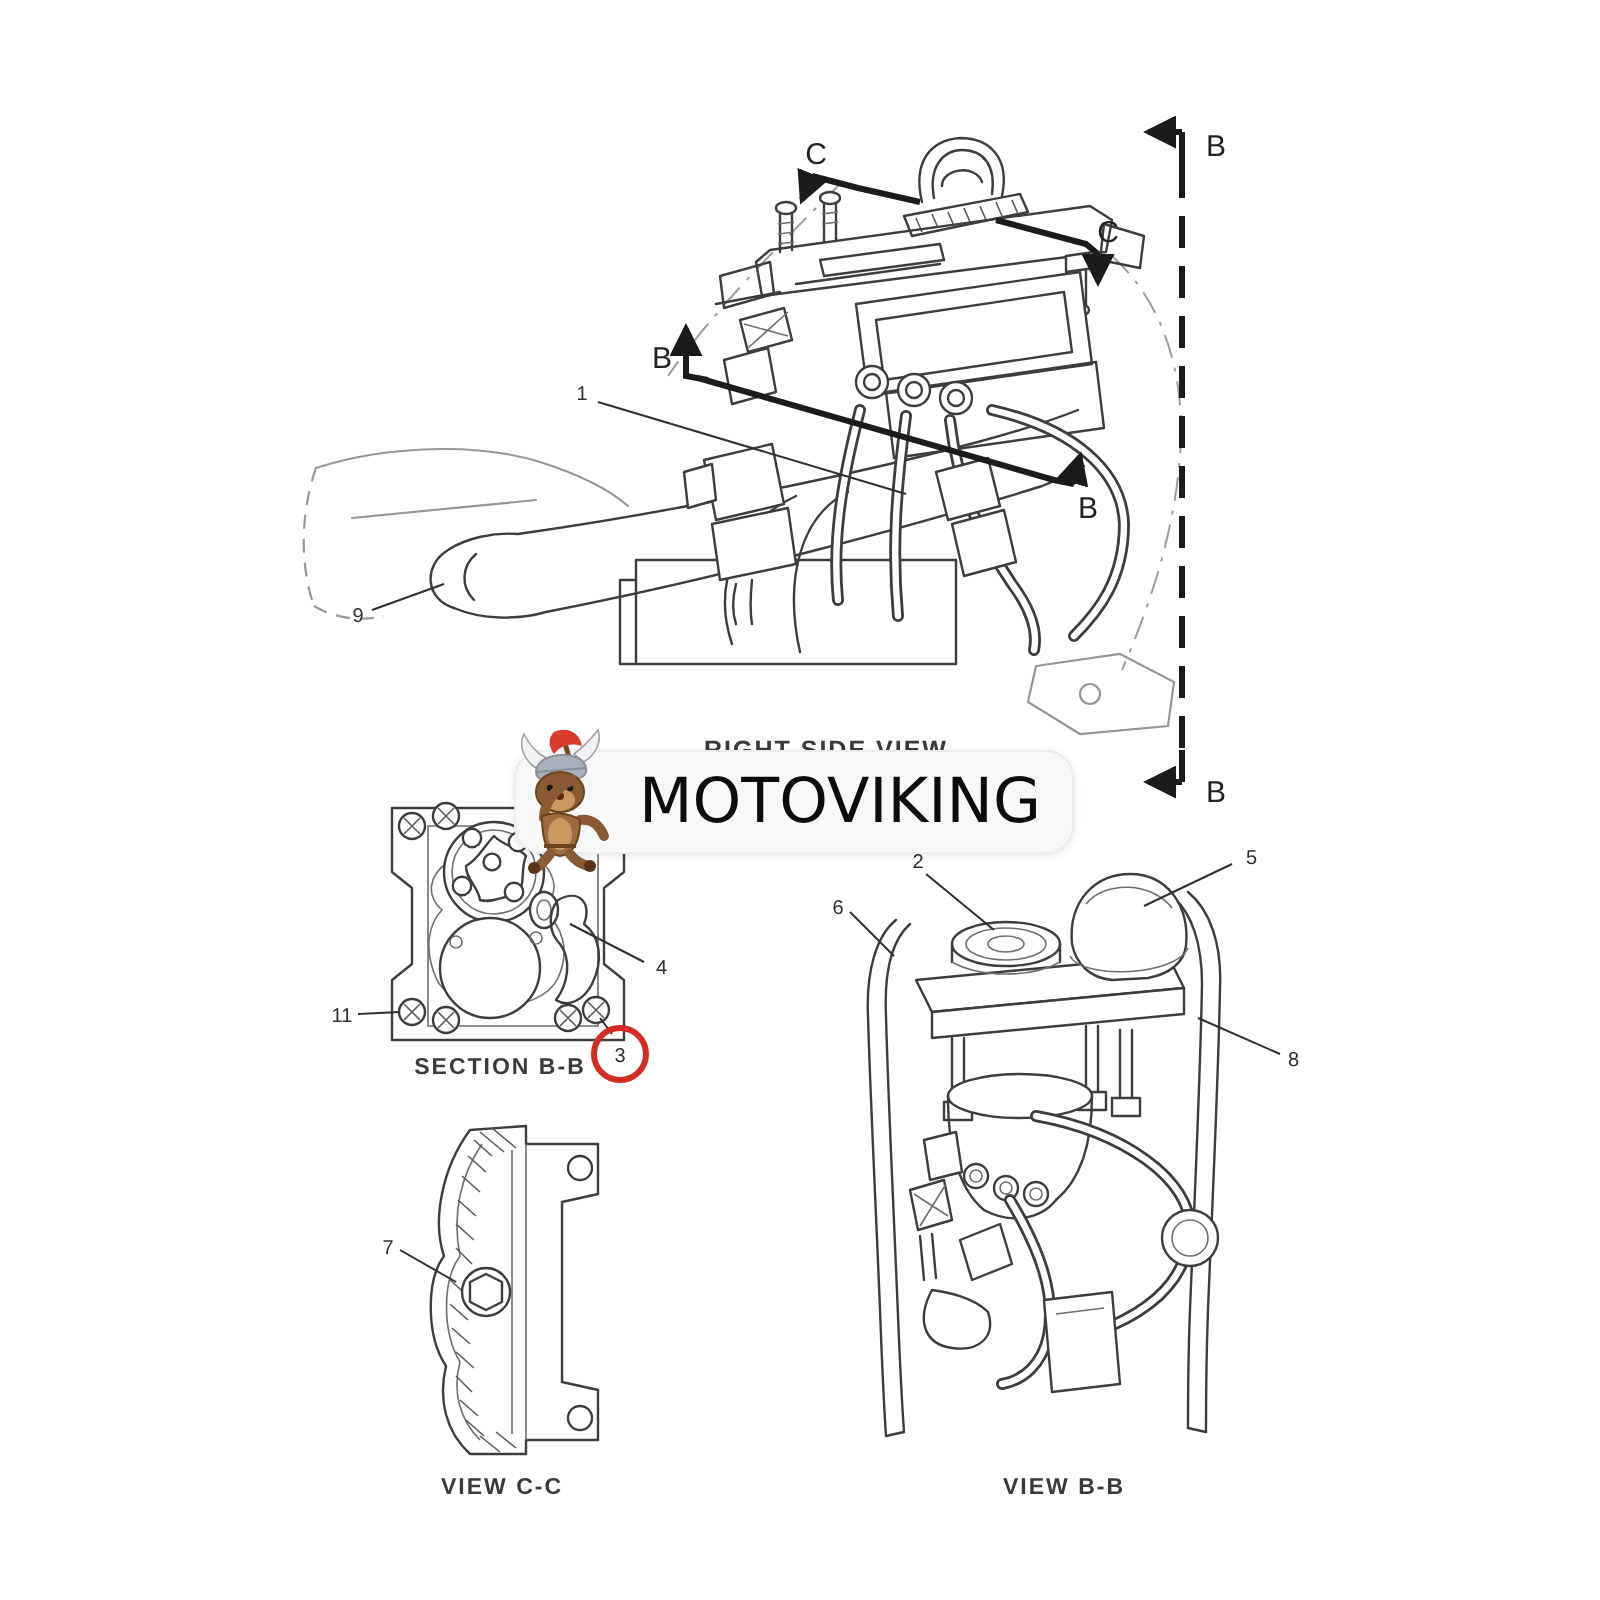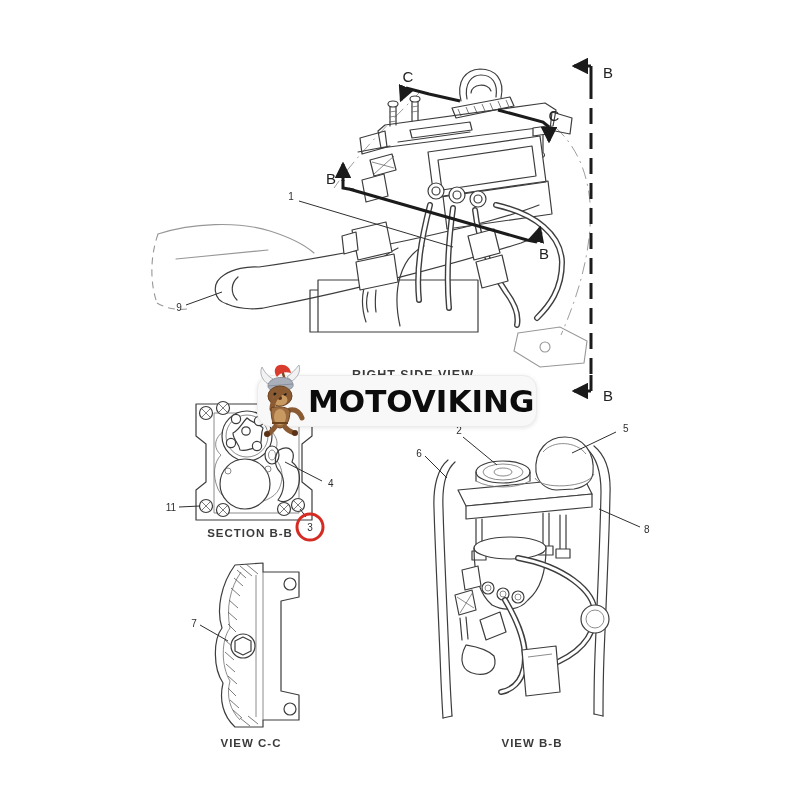--- a/index.html
+++ b/index.html
@@ -25,22 +25,22 @@
   text.co {font:10px "Liberation Sans",sans-serif;fill:#2e2e2e;}
   text.cap{font:bold 11.5px "Liberation Sans",sans-serif;fill:#3a3a3a;letter-spacing:1px;}
   
   #banner{
     position:absolute;left:257px;top:375px;width:278px;height:50px;
     background:#f8f8f8;border:1px solid #ececec;border-radius:14px;
     box-shadow:0 1px 4px rgba(0,0,0,0.10);z-index:10;
   }
   #brand{
     position:absolute;left:50px;top:4px;width:224px;height:42px;
-    font-family:"DejaVu Sans",sans-serif;font-weight:bold;font-size:31px;
-    letter-spacing:0px;color:#0c0c0c;line-height:42px;white-space:nowrap;
+    font-family:"DejaVu Sans",sans-serif;font-weight:normal;font-size:31px;
+    letter-spacing:0px;color:#0c0c0c;line-height:42px;white-space:nowrap;text-align:center;
   }
   #mascot{position:absolute;left:-2px;top:-13px;width:56px;height:74px;z-index:11;}
 </style>
 </head>
 <body>
 
 <div id="stage">
 
 <svg id="drawing" width="800" height="800" viewBox="0 0 800 800">
   <defs>

